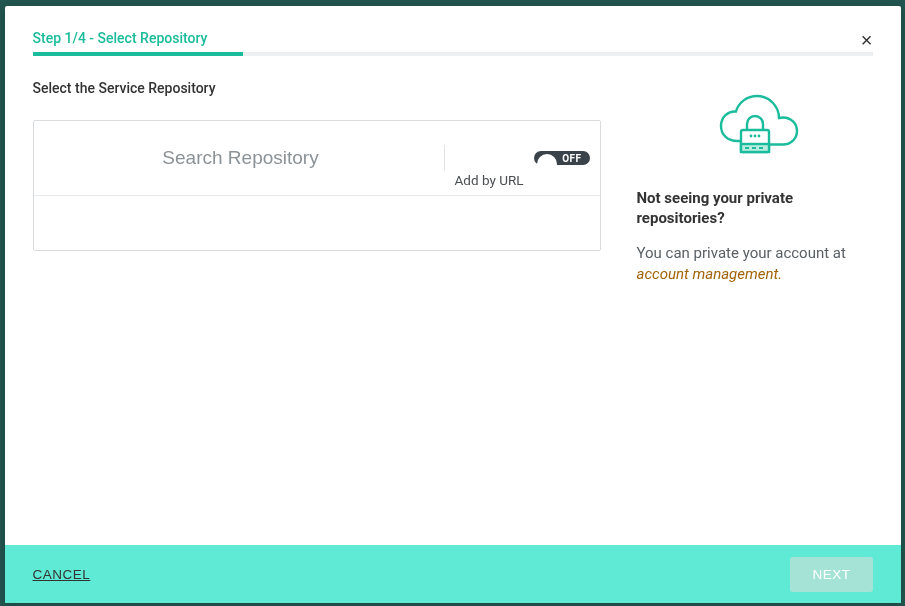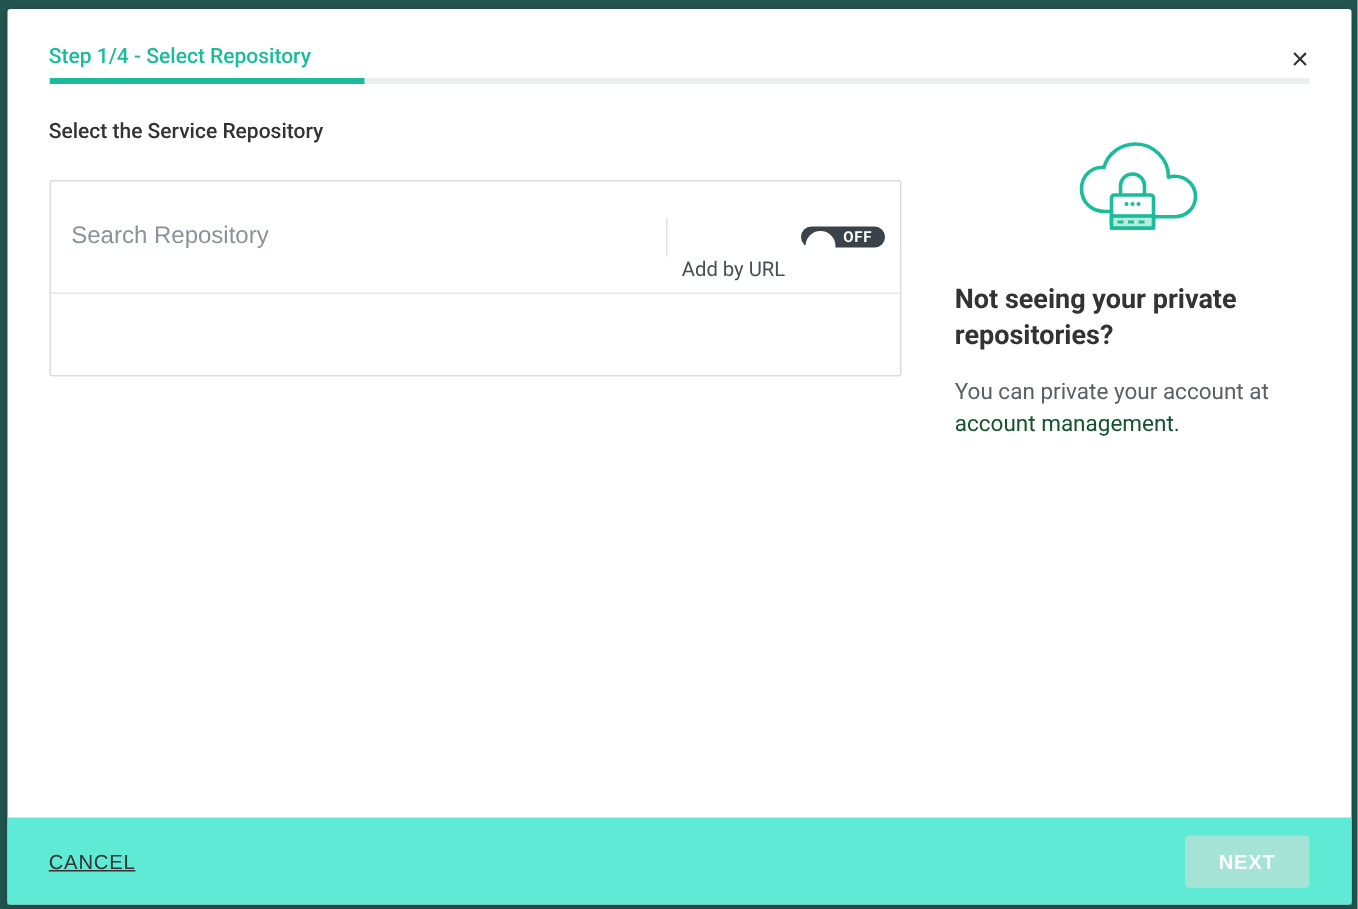--- a/index.html
+++ b/index.html
@@ -88,24 +88,25 @@
       display: flex;
       align-items: center;
       padding: 7px 10px 7px 14px;
       gap: 10px;
       border-bottom: 1px solid #e6e8ea;
     }
     .search-input {
       flex: 1;
       border: none;
       outline: none;
-      font-size: 16px;
+      font-size: 19px;
       color: #a16207;
       background: transparent;
       padding: 4px 0;
+      text-align: center;
     }
     .search-input::placeholder { color: #8c9398; }
     .divider-vertical {
       width: 1px;
       height: 26px;
       background: #e1e4e6;
     }
     .add-url-label {
       font-size: 13.5px;
       color: #4a4f54;
@@ -143,35 +144,36 @@
       height: 54px;
       overflow-y: scroll;
       background: #fff;
     }
     .illustration {
       display: flex;
       justify-content: center;
       margin: 8px 0 24px 0;
     }
     .info-heading {
-      font-size: 18px;
+      font-size: 15px;
       font-weight: 700;
       color: #333;
       line-height: 1.35;
       margin-bottom: 14px;
     }
     .info-text {
       font-size: 15px;
       color: #5a6066;
       line-height: 1.4;
     }
     .info-link {
-      color: #14532d;
+      color: #a16207;
       text-decoration: none;
       cursor: pointer;
+      font-style: italic;
     }
     .modal-footer {
       background: #5eead4;
       padding: 14px 28px;
       display: flex;
       justify-content: space-between;
       align-items: center;
       height: 58px;
     }
     .cancel-btn {
@@ -185,21 +187,21 @@
     }
     .next-btn {
       background: #a6e3d7;
       border: none;
       color: #fff;
       font-size: 13.5px;
       letter-spacing: 0.5px;
       padding: 10px 22px;
       border-radius: 3px;
       cursor: pointer;
-      font-weight: 700;
+      font-weight: 400;
     }
   </style>
 </head>
 <body>
 
 <div class="modal-overlay">
   <div class="modal">
     <div class="modal-header">
       <button class="close-btn">×</button>
       <div class="step-label">Step 1/4 - Select Repository</div>

